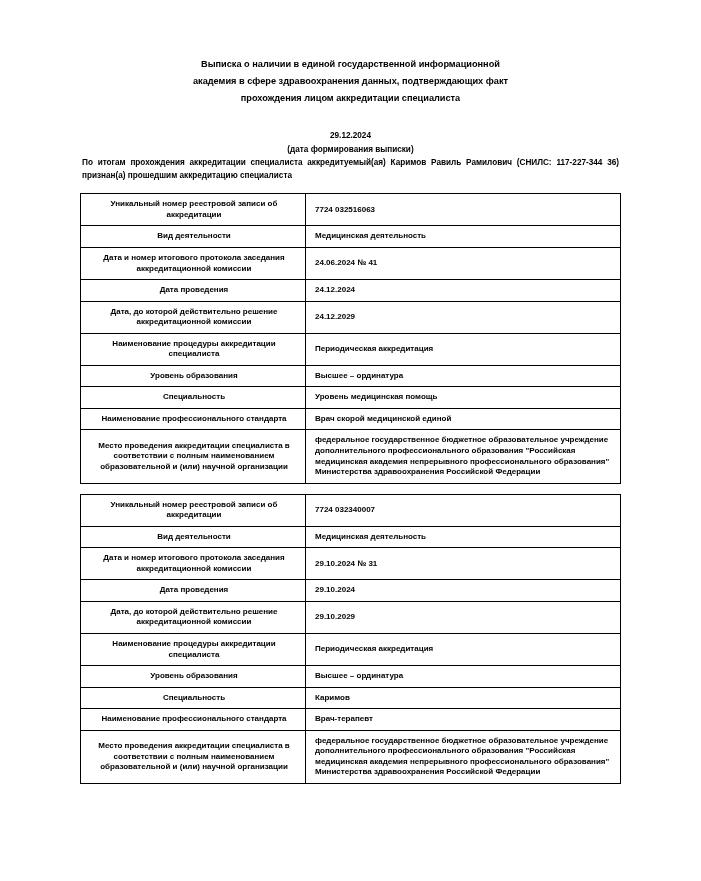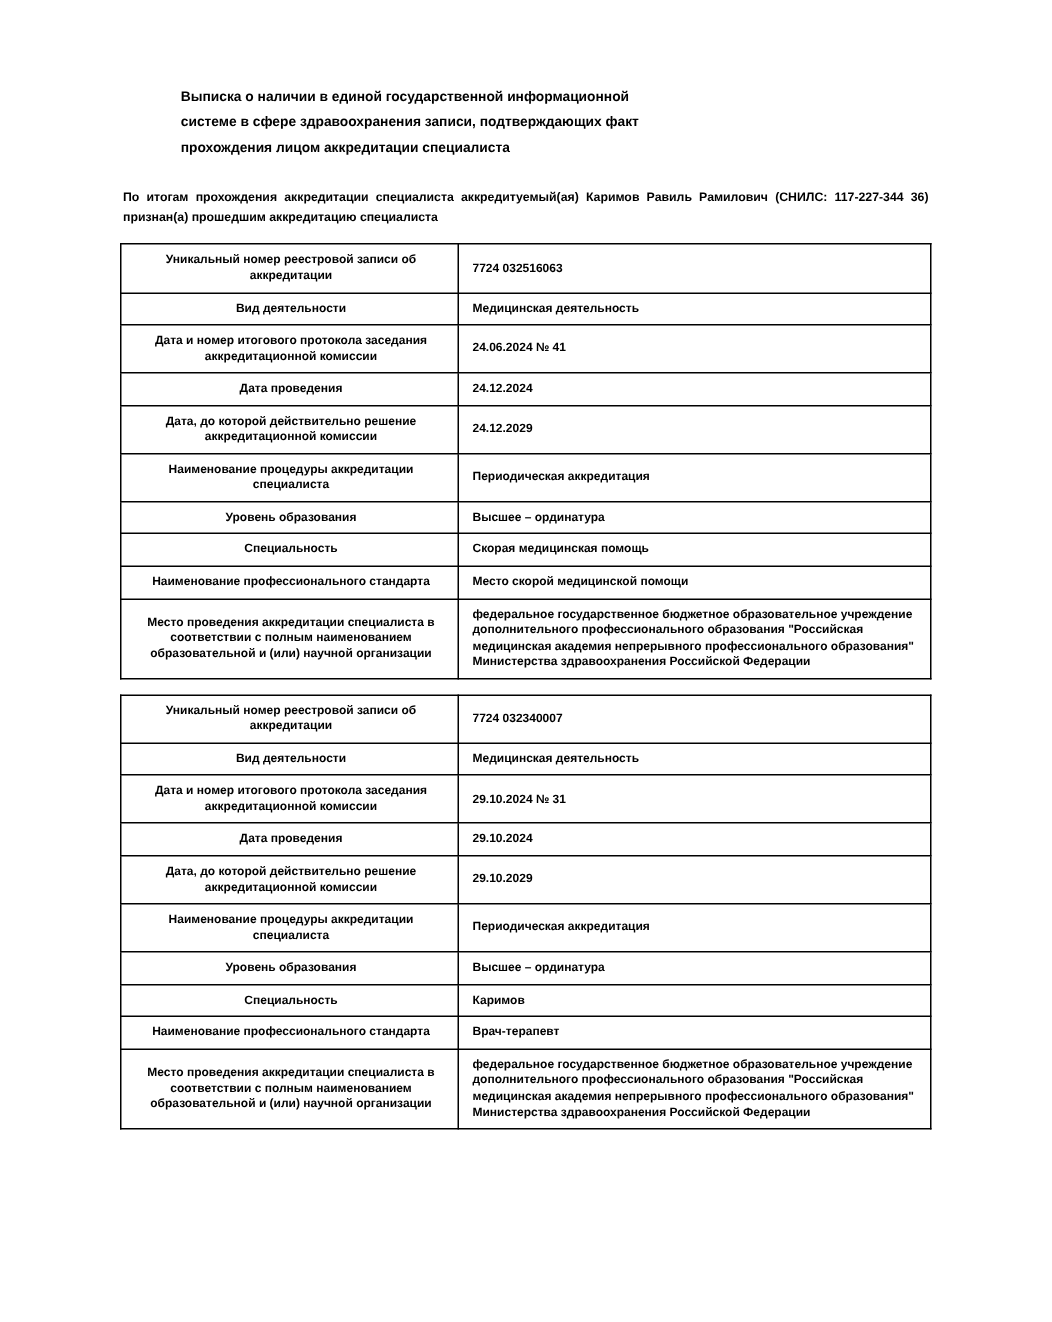--- a/index.html
+++ b/index.html
@@ -16,38 +16,37 @@
     overflow: hidden;
   }
   .page {
     width: 701px;
     height: 881px;
     box-sizing: border-box;
     padding: 56px 80px 0 80px;
     position: relative;
   }
   .doc-title {
-    text-align: left;
+    text-align: center;
     font-weight: bold;
     font-size: 9.2px;
     line-height: 1.85;
     margin: 0 auto;
     width: 460px;
   }
   .doc-title div { white-space: nowrap; }
   .date-block {
     margin-top: 22px;
     text-align: center;
     font-size: 8.2px;
     line-height: 1.7;
   }
   .date-block .d-val { font-weight: bold; }
   .date-block .d-cap { font-weight: bold; }
   .intro {
-    margin-top: 19px;
     font-weight: bold;
     font-size: 8.2px;
     line-height: 1.55;
     text-align: justify;
     padding: 0 2px;
   }
   .section-underline {
     margin-top: 16px;
     text-align: center;
     font-weight: bold;
@@ -83,24 +82,28 @@
     font-weight: bold;
   }
 </style>
 </head>
 <body>
 
 <div class="page">
 
   <div class="doc-title">
     <div>Выписка о наличии в единой государственной информационной</div>
-    <div>системе в сфере здравоохранения записи, подтверждающих факт</div>
+    <div>академия в сфере здравоохранения данных, подтверждающих факт</div>
     <div>прохождения лицом аккредитации специалиста</div>
   </div>
 
+  <div class="date-block">
+    <div class="d-val">29.12.2024</div>
+    <div class="d-cap">(дата формирования выписки)</div>
+  </div>
 
   <div class="intro">По итогам прохождения аккредитации специалиста аккредитуемый(ая) Каримов Равиль Рамилович (СНИЛС: 117-227-344 36) признан(а) прошедшим аккредитацию специалиста</div>
 
 
 
   <table class="info">
     <tbody>
       <tr>
         <td class="label">Уникальный номер реестровой записи об аккредитации</td>
         <td class="value">7724 032516063</td>
@@ -124,25 +127,25 @@
       <tr>
         <td class="label">Наименование процедуры аккредитации специалиста</td>
         <td class="value">Периодическая аккредитация</td>
       </tr>
       <tr>
         <td class="label">Уровень образования</td>
         <td class="value">Высшее – ординатура</td>
       </tr>
       <tr>
         <td class="label">Специальность</td>
-        <td class="value">Скорая медицинская помощь</td>
+        <td class="value">Уровень медицинская помощь</td>
       </tr>
       <tr>
         <td class="label">Наименование профессионального стандарта</td>
-        <td class="value">Место скорой медицинской помощи</td>
+        <td class="value">Врач скорой медицинской единой</td>
       </tr>
       <tr>
         <td class="label">Место проведения аккредитации специалиста в соответствии с полным наименованием образовательной и (или) научной организации</td>
         <td class="value">федеральное государственное бюджетное образовательное учреждение дополнительного профессионального образования "Российская медицинская академия непрерывного профессионального образования" Министерства здравоохранения Российской Федерации</td>
       </tr>
     </tbody>
   </table>
 
   <table class="info">
     <tbody>

